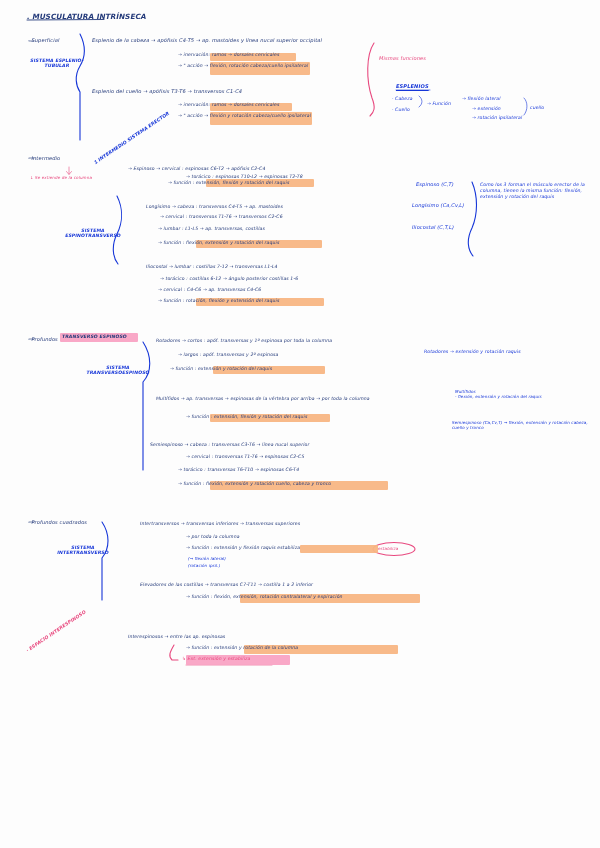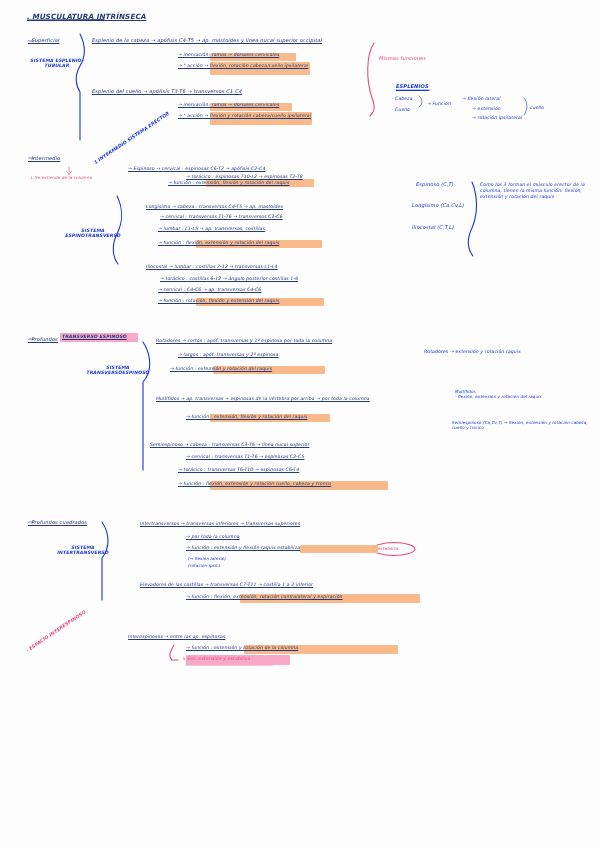--- a/index.html
+++ b/index.html
@@ -5,21 +5,21 @@
   html,body{margin:0;padding:0;background:#fff;}
   body{width:600px;height:848px;position:relative;overflow:hidden;
        font-family:"DejaVu Sans","Liberation Sans",sans-serif;
        background:#fdfdfd;}
   .page{position:absolute;inset:0;background:#fdfdfd;}
 
   
   .hw{position:absolute;white-space:nowrap;color:#20306b;
       font-family:"DejaVu Sans","Liberation Sans",sans-serif;
       font-style:italic;letter-spacing:.1px;}
-  .ink{color:#243a7a;text-decoration:underline;}
+  .ink{color:#243a7a;}
   .blue{color:#1636d8;}
   .pink{color:#e8497f;}
 
   .sz4{font-size:4.1px;}
   .sz45{font-size:4.6px;}
   .sz5{font-size:5.1px;}
   .sz7{font-size:7.2px;}
 
   .bold{font-weight:700;}
   .ul{text-decoration:underline;text-underline-offset:1.5px;}

